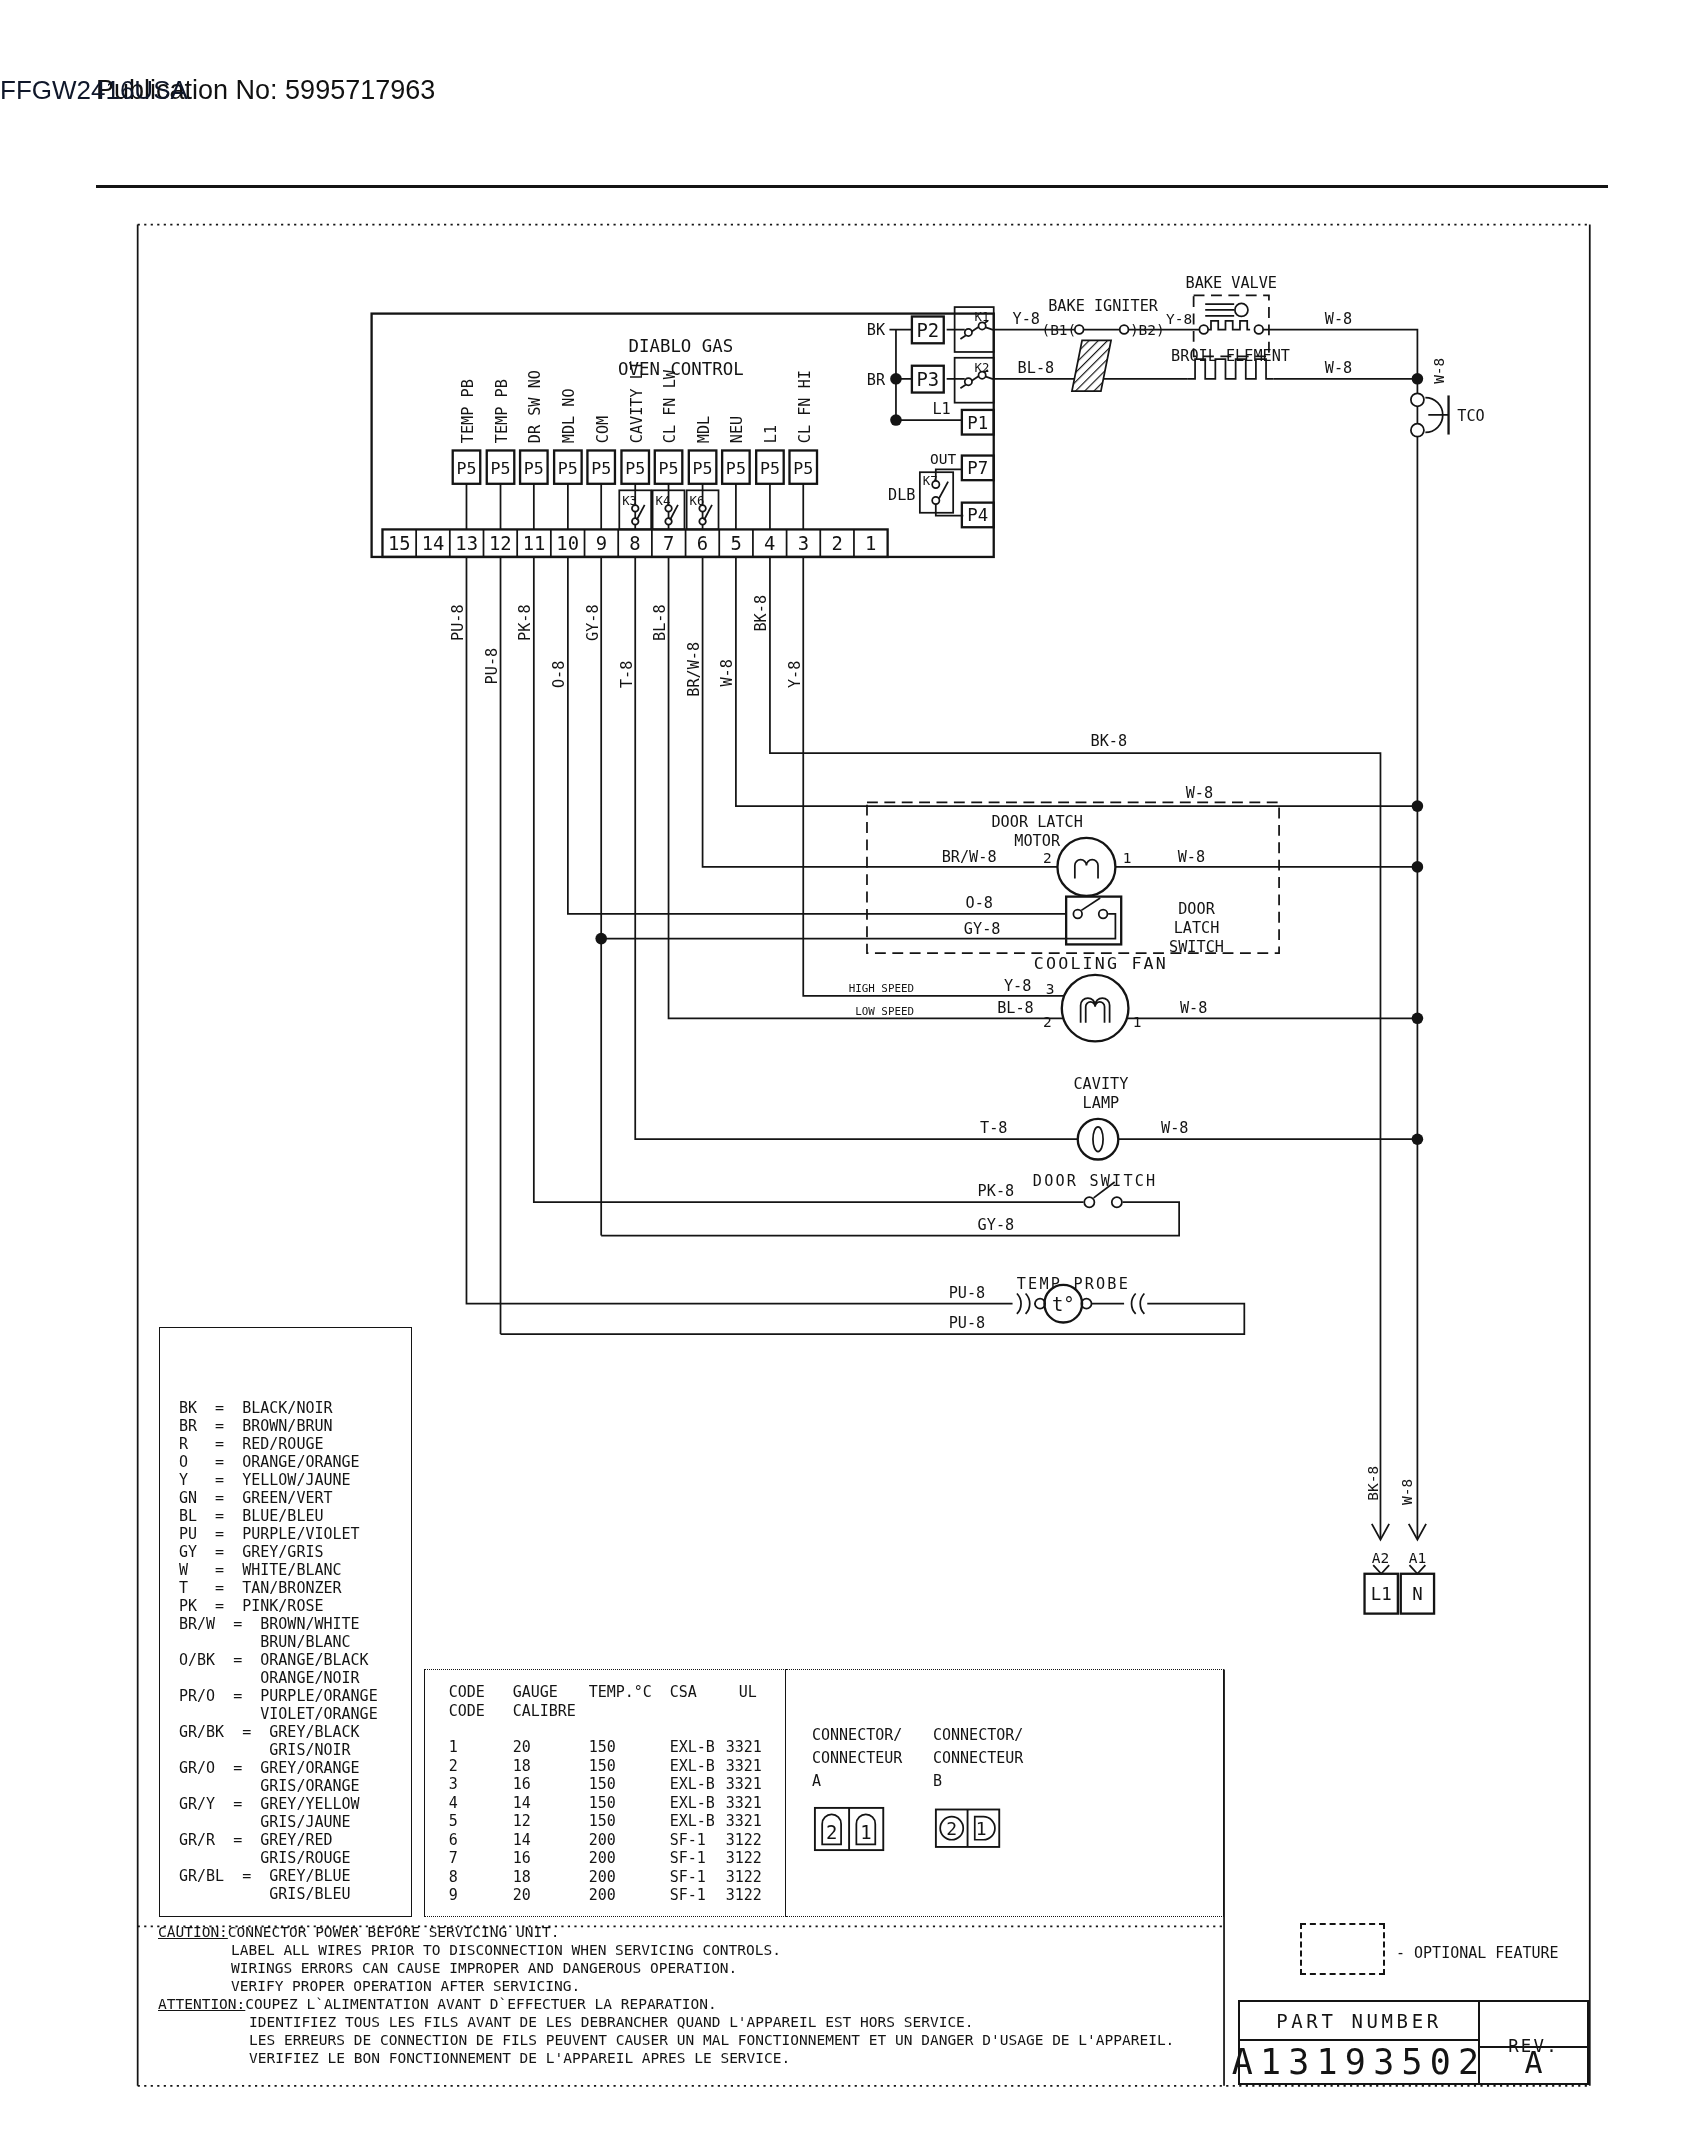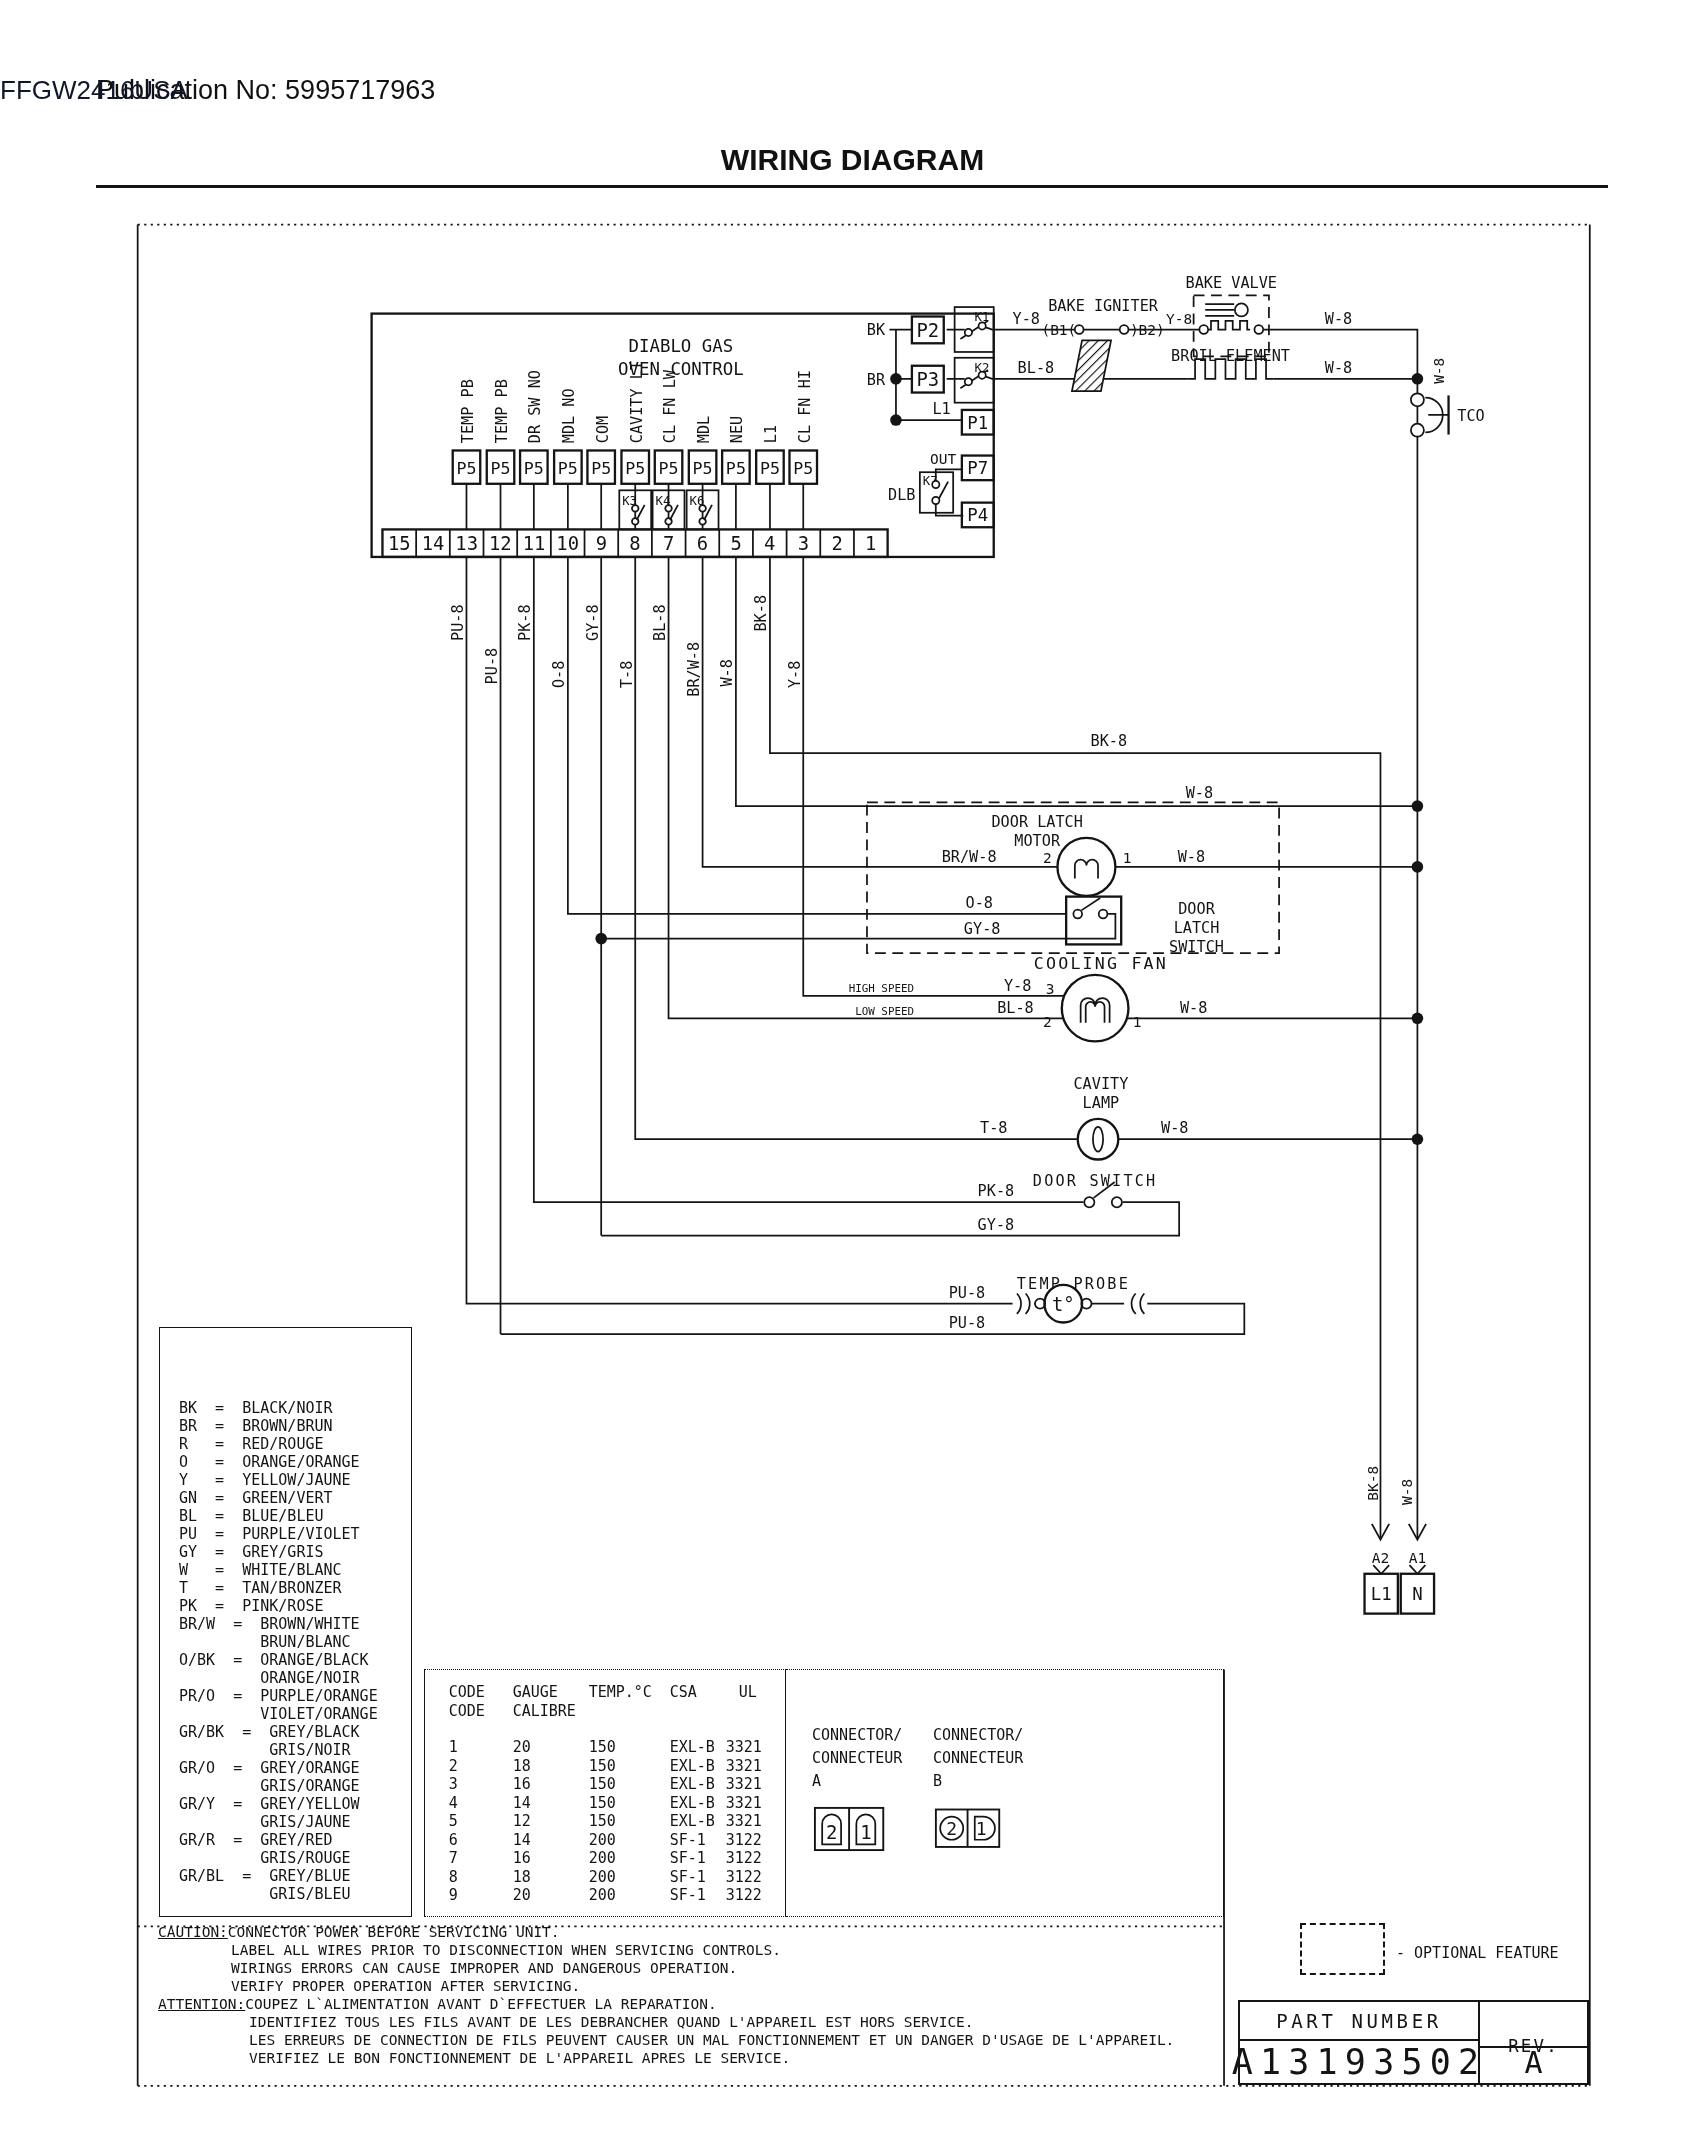--- a/index.html
+++ b/index.html
@@ -59,21 +59,20 @@
   .tb-pn{border-right:2.2px solid #141414;font-size:35px;letter-spacing:7.2px;}
   .tb-rev{font-size:30px;}
 </style>
 </head>
 <body>
 
 <div class="page">
 
   <div class="hdr-pub">Publication No: 5995717963</div>
   <div class="hdr-model">FFGW2416USA</div>
-  <div class="hdr-title">WIRING DIAGRAM</div>
   <div class="hdr-rule"></div>
 
   <svg style="position:absolute;left:0;top:0" width="1705" height="2151" viewBox="0 0 2354 2970">
     <defs>
       <pattern id="hatch" width="9" height="9" patternTransform="rotate(45)" patternUnits="userSpaceOnUse">
         <rect width="9" height="9" fill="#ffffff"></rect>
         <line x1="0" y1="0" x2="0" y2="9" stroke="#141414" stroke-width="3.2"></line>
       </pattern>
     </defs>
 

